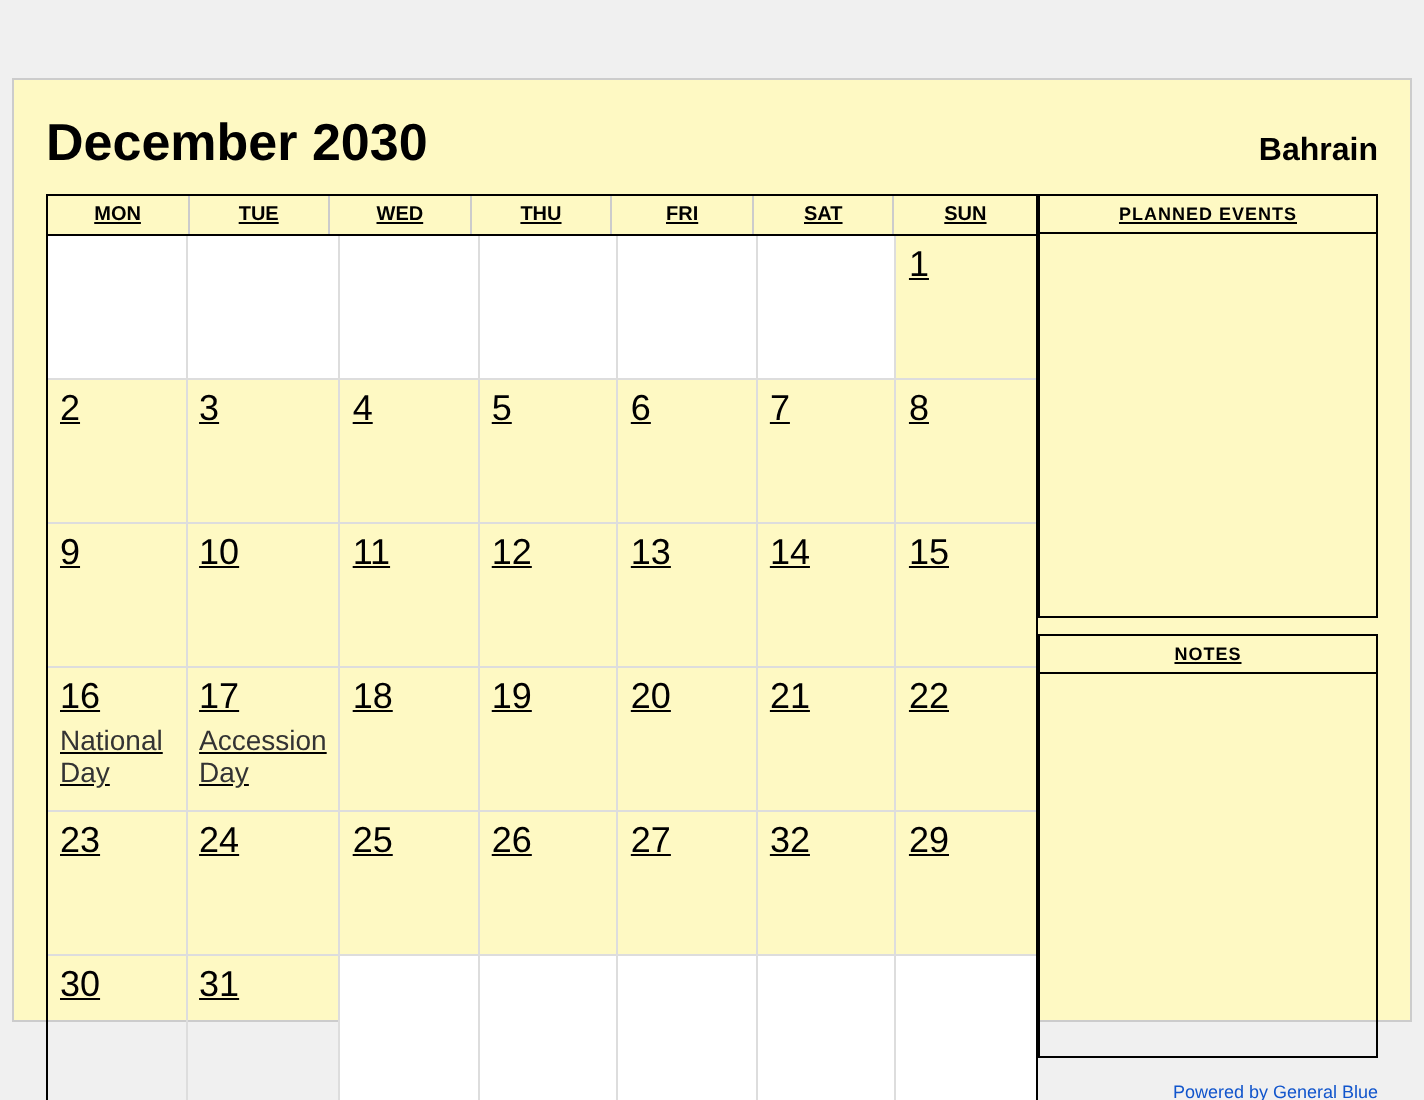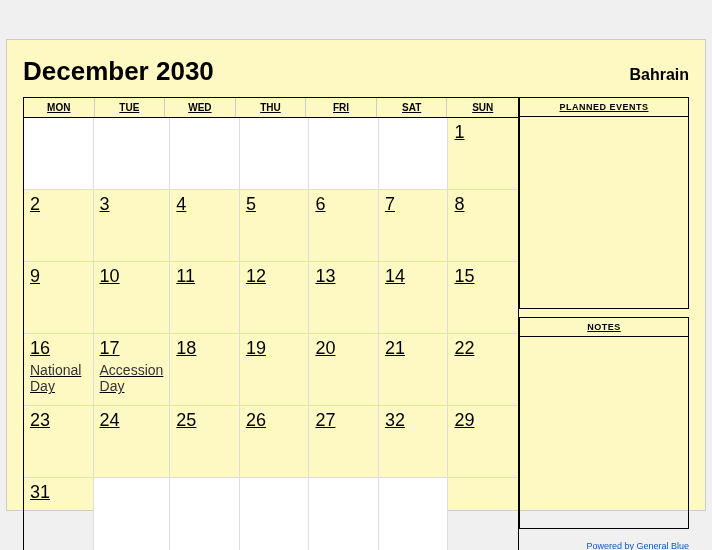--- a/index.html
+++ b/index.html
@@ -241,20 +241,23 @@
           <div class="cal-cell">
             <span class="date-num">27</span>
           </div>
           <div class="cal-cell">
             <span class="date-num">32</span>
           </div>
           <div class="cal-cell">
             <span class="date-num">29</span>
           </div>
           <div class="cal-cell last-row-cell">
+            <span class="date-num">30</span>
+          </div>
+          <div class="cal-cell last-row-cell">
             <span class="date-num">31</span>
           </div>
           <div class="cal-cell empty last-row-cell"></div>
           <div class="cal-cell empty last-row-cell"></div>
           <div class="cal-cell empty last-row-cell"></div>
           <div class="cal-cell empty last-row-cell"></div>
           <div class="cal-cell empty last-row-cell"></div>
         </div>
     </div>
     <div class="sidebar">

